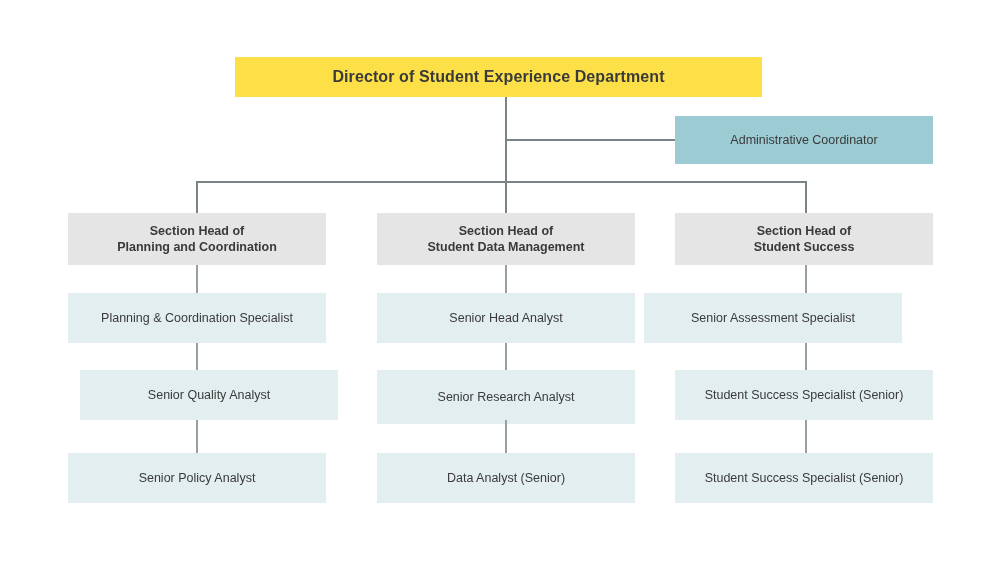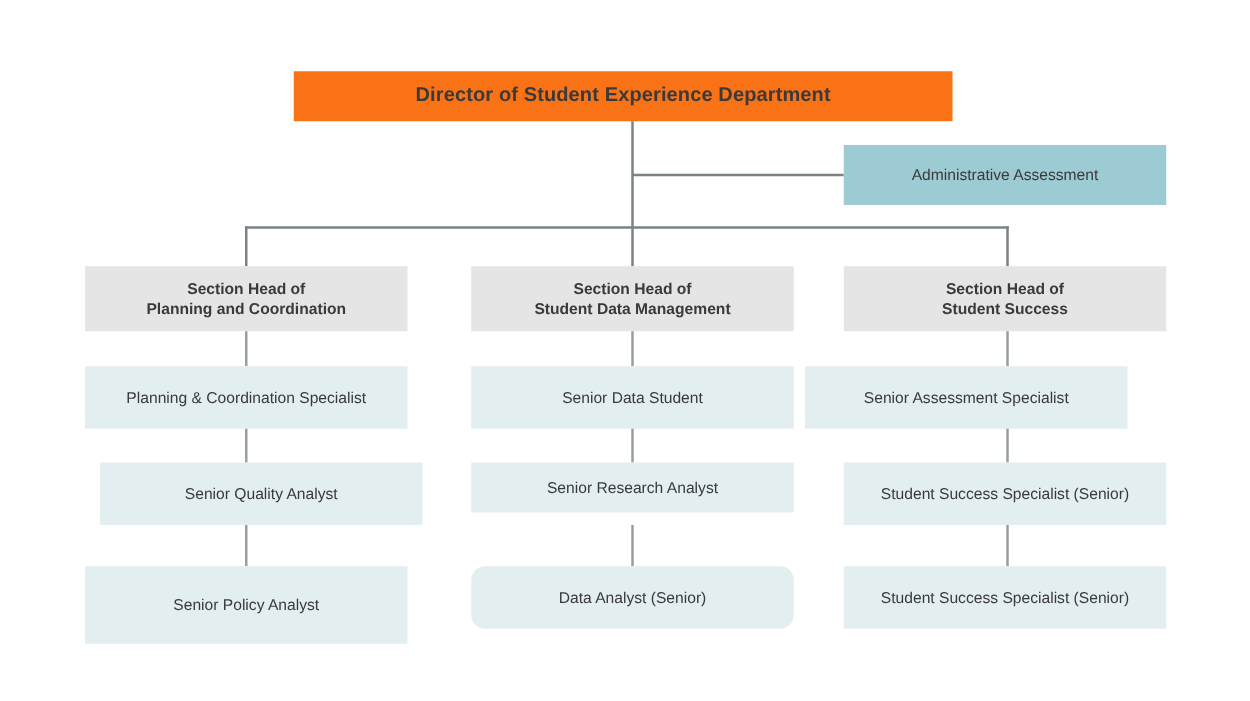--- a/index.html
+++ b/index.html
@@ -28,21 +28,21 @@
     align-items: center;
     justify-content: center;
     text-align: center;
     color: #3a3a3a;
     line-height: 1.28;
     white-space: pre-line;
     padding: 2px 8px;
   }
 
   .node-director {
-    background: #f97316;
+    background: #fde047;
     font-size: 16px;
     font-weight: bold;
     letter-spacing: 0.1px;
   }
 
   .node-assistant {
     background: #9ccbd4;
     font-size: 12.5px;
     font-weight: normal;
   }
@@ -77,51 +77,51 @@
 <body>
 
 <div id="chart-canvas">
 
   <div class="node node-director" style="left:235px; top:57px; width:527px; height:40px;">Director of Student Experience Department</div>
 
   <div class="connector connector-v" style="left:505px; top:97px; width:2px; height:85px;"></div>
 
   <div class="connector connector-h" style="left:506px; top:139px; width:169px; height:2px;"></div>
 
-  <div class="node node-assistant" style="left:675px; top:116px; width:258px; height:48px;">Administrative Assessment</div>
+  <div class="node node-assistant" style="left:675px; top:116px; width:258px; height:48px;">Administrative Coordinator</div>
 
   <div class="connector connector-h" style="left:196px; top:181px; width:611px; height:2px;"></div>
 
   <div class="connector connector-v" style="left:196px; top:181px; width:2px; height:32px;"></div>
   <div class="connector connector-v" style="left:505px; top:181px; width:2px; height:32px;"></div>
   <div class="connector connector-v" style="left:805px; top:181px; width:2px; height:32px;"></div>
 
   <div class="node node-section-head" style="left:68px; top:213px; width:258px; height:52px;">Section Head of
 Planning and Coordination</div>
   <div class="connector-thin" style="left:196px; top:265px; height:28px;"></div>
 
   <div class="node node-staff" style="left:68px; top:293px; width:258px; height:50px;">Planning &amp; Coordination Specialist</div>
   <div class="connector-thin" style="left:196px; top:343px; height:27px;"></div>
 
   <div class="node node-staff" style="left:80px; top:370px; width:258px; height:50px;">Senior Quality Analyst</div>
   <div class="connector-thin" style="left:196px; top:420px; height:33px;"></div>
 
-  <div class="node node-staff" style="left:68px; top:453px; width:258px; height:62px;">Senior Policy Analyst</div>
+  <div class="node node-staff" style="left:68px; top:453px; width:258px; height:50px;">Senior Policy Analyst</div>
 
   <div class="node node-section-head" style="left:377px; top:213px; width:258px; height:52px;">Section  Head of
 Student Data Management</div>
   <div class="connector-thin" style="left:505px; top:265px; height:28px;"></div>
 
-  <div class="node node-staff" style="left:377px; top:293px; width:258px; height:50px;">Senior Data Student</div>
+  <div class="node node-staff" style="left:377px; top:293px; width:258px; height:50px;">Senior Head Analyst</div>
   <div class="connector-thin" style="left:505px; top:343px; height:27px;"></div>
 
-  <div class="node node-staff" style="left:377px; top:370px; width:258px; height:40px;">Senior Research Analyst</div>
+  <div class="node node-staff" style="left:377px; top:370px; width:258px; height:54px;">Senior Research Analyst</div>
   <div class="connector-thin" style="left:505px; top:420px; height:33px;"></div>
 
-  <div class="node node-staff" style="left:377px; top:453px; width:258px; height:50px;border-radius:11px;">Data Analyst (Senior)</div>
+  <div class="node node-staff" style="left:377px; top:453px; width:258px; height:50px;">Data Analyst (Senior)</div>
 
   <div class="node node-section-head" style="left:675px; top:213px; width:258px; height:52px;">Section Head of
 Student Success</div>
   <div class="connector-thin" style="left:805px; top:265px; height:28px;"></div>
 
   <div class="node node-staff" style="left:644px; top:293px; width:258px; height:50px;">Senior Assessment Specialist</div>
   <div class="connector-thin" style="left:805px; top:343px; height:27px;"></div>
 
   <div class="node node-staff" style="left:675px; top:370px; width:258px; height:50px;">Student Success Specialist (Senior)</div>
   <div class="connector-thin" style="left:805px; top:420px; height:33px;"></div>

